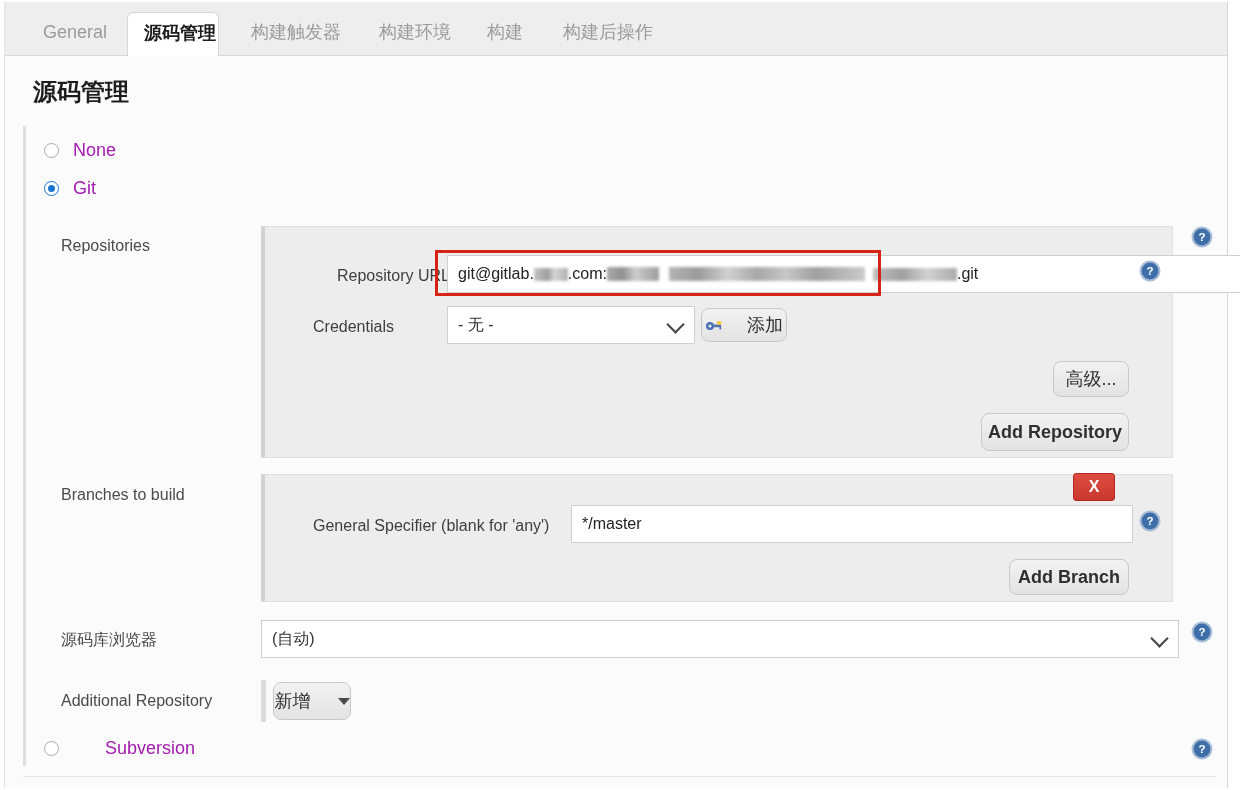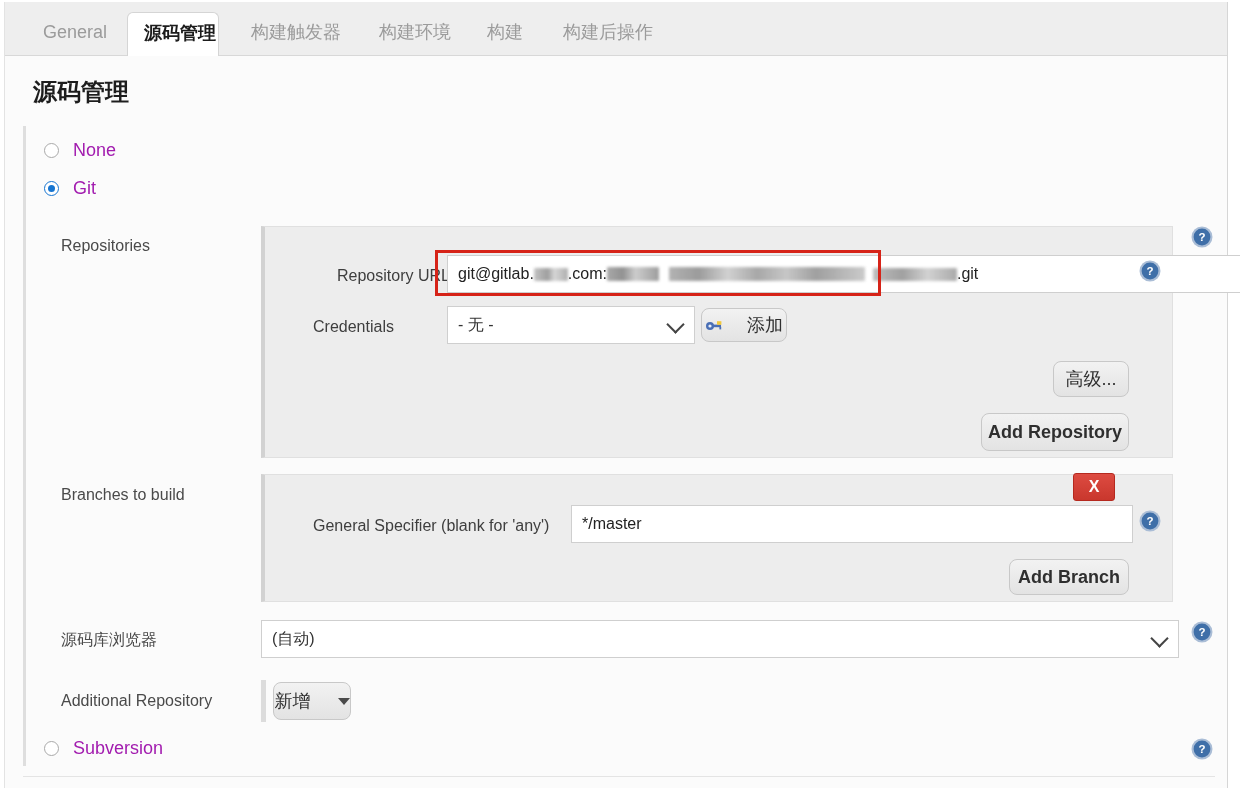--- a/index.html
+++ b/index.html
@@ -281,21 +281,21 @@
       <div class="radio-row" style="left:18px; top:14px;">
         <span class="radio"></span>
         <span class="radio-label">None</span>
       </div>
 
       <div class="radio-row" style="left:18px; top:52px;">
         <span class="radio checked"></span>
         <span class="radio-label">Git</span>
       </div>
 
-      <div class="radio-row" style="left:18px; top:612px;">
+      <div class="radio-row" style="left:18px; top:612px;gap:32px;">
         <span class="radio"></span>
         <span class="radio-label">Subversion</span>
       </div>
     </div>
 
     <div class="row-label" style="left:56px; top:235px;">Repositories</div>
 
     <div class="panel" style="left:256px; top:224px; width:912px; height:232px;">
 
       <div class="inline-label" style="left:48px; top:40px;margin-left:24px;">Repository URL</div>

